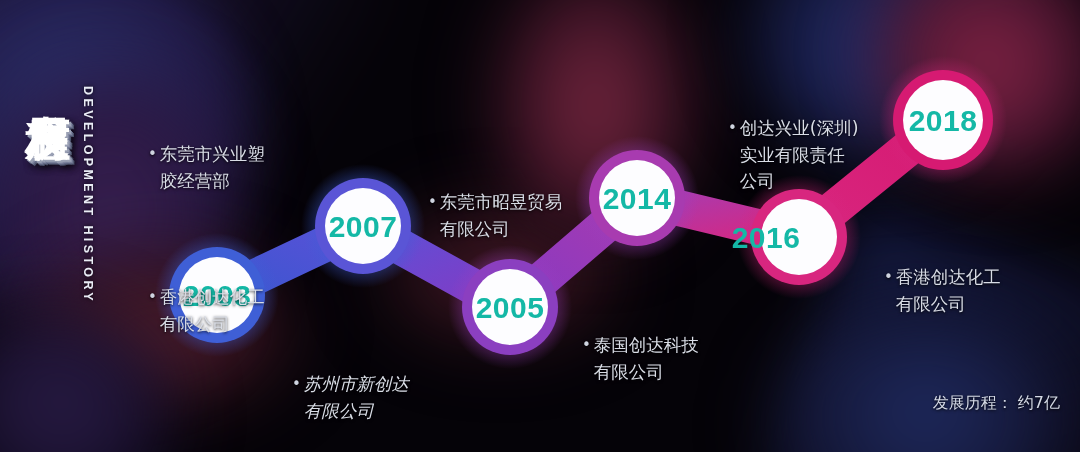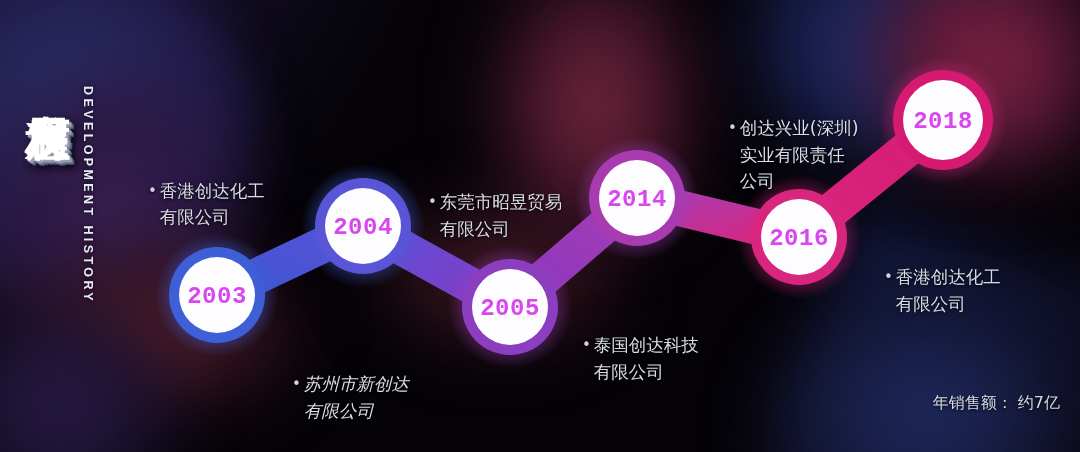--- a/index.html
+++ b/index.html
@@ -96,25 +96,25 @@
     text-shadow:0 0 4px rgba(0,0,0,.8);
   }
 
   
   #timeline-svg{position:absolute;left:0;top:0;width:1080px;height:452px;}
 
   
   .node-year{
     position:absolute;
     transform:translate(-50%,-50%);
-    font-family:Liberation Mono, monospace;
-    font-size:24px;
+    font-family:Liberation Sans, sans-serif;
+    font-size:30px;
     font-weight:bold;
     letter-spacing:0.5px;
-    color:#d946ef;
+    color:#14b8a6;
     white-space:nowrap;
     pointer-events:none;
   }
 
   
   .note{
     position:absolute;
     font-family:"DejaVu Sans","Liberation Sans",sans-serif;
     font-size:17.5px;
     line-height:1.52;
@@ -249,27 +249,31 @@
         <circle cx="799" cy="237" r="38" fill="#fdfdff"></circle>
       </g>
       <g>
         <circle cx="943" cy="120" r="50" fill="#d61a72"></circle>
         <circle cx="943" cy="120" r="40" fill="#fdfdff"></circle>
       </g>
     </g>
   </svg>
 
   <div class="node-year" style="left:217px;top:296px;">2003</div>
-  <div class="node-year" style="left:363px;top:227px;">2004</div>
+  <div class="node-year" style="left:363px;top:227px;">2007</div>
   <div class="node-year" style="left:510px;top:308px;">2005</div>
   <div class="node-year" style="left:637px;top:199px;">2014</div>
-  <div class="node-year" style="left:799px;top:238px;text-align:center;">2016</div>
+  <div class="node-year" style="left:766px;top:238px;text-align:center;">2016</div>
   <div class="node-year" style="left:943px;top:121px;">2018</div>
 
   <div class="note" id="note-2004">
+    <div>
+      <span class="bullet">•</span><span class="body">东莞市兴业塑
+胶经营部</span>
+    </div>
     <div style="height:10px"></div>
     <div>
       <span class="bullet">•</span><span class="body">香港创达化工
 有限公司</span>
     </div>
   </div>
 
   <div class="note" id="note-2007">
     <div>
       <span class="bullet">•</span><span class="body">苏州市新创达
@@ -301,17 +305,17 @@
 
   <div class="note" id="note-2018">
     <div>
       <span class="bullet">•</span><span class="body">香港创达化工
 有限公司</span>
     </div>
   </div>
 
   <div id="sales">
     <div class="row2">
-      <span>年销售额： 约7亿</span>
+      <span>发展历程： 约7亿</span>
     </div>
   </div>
 
 </div>
 
 </body></html>

